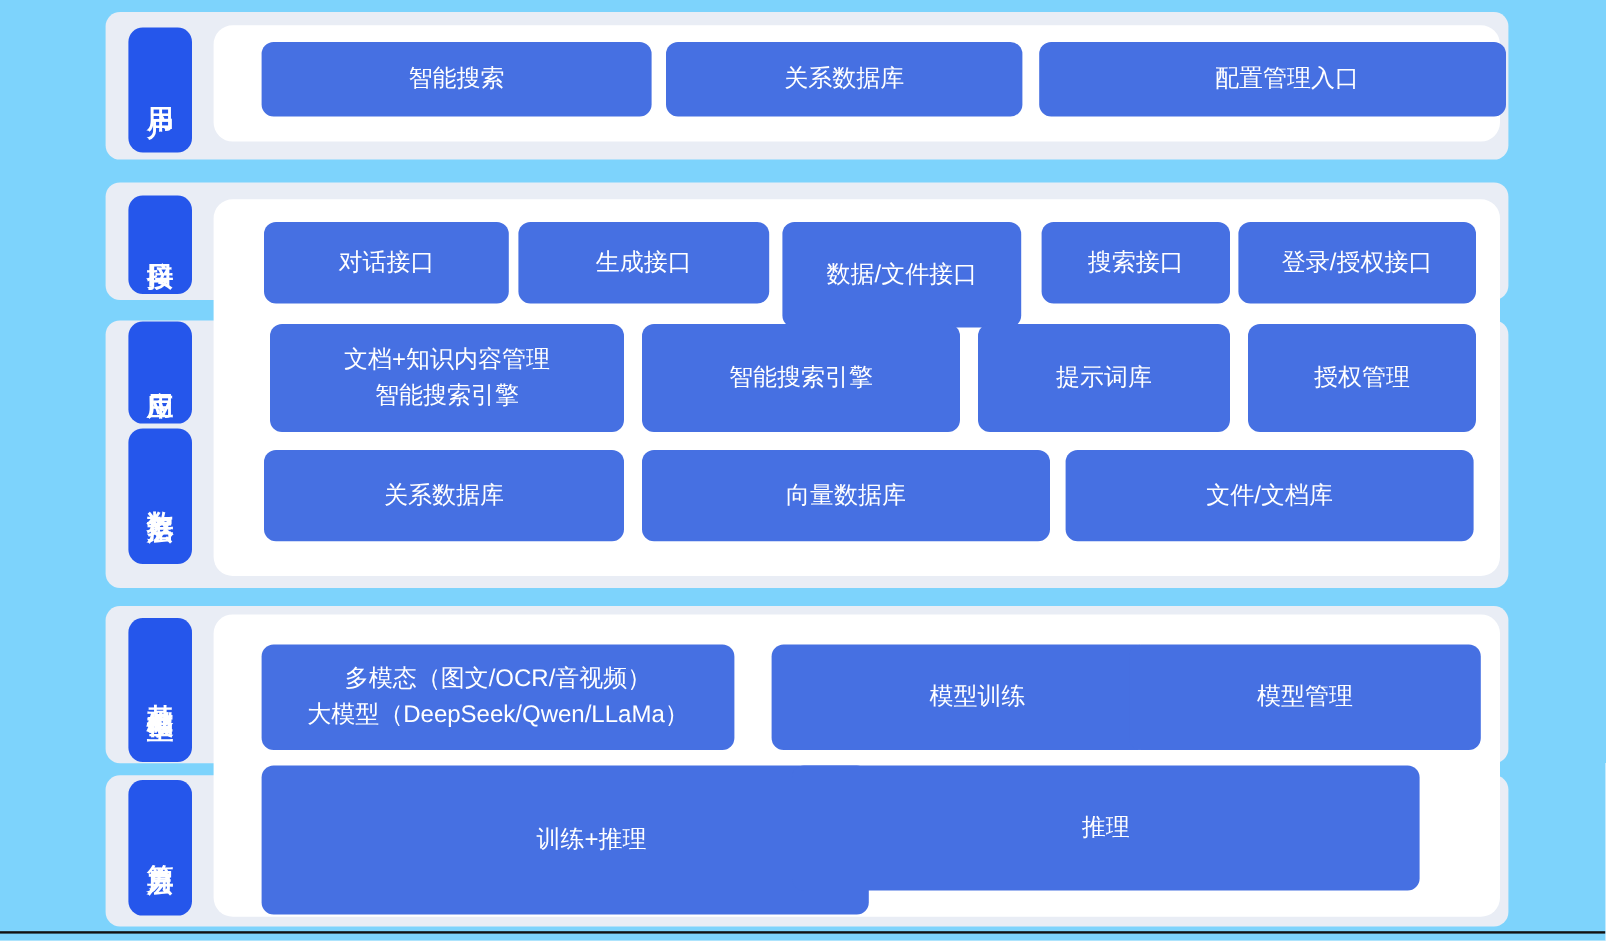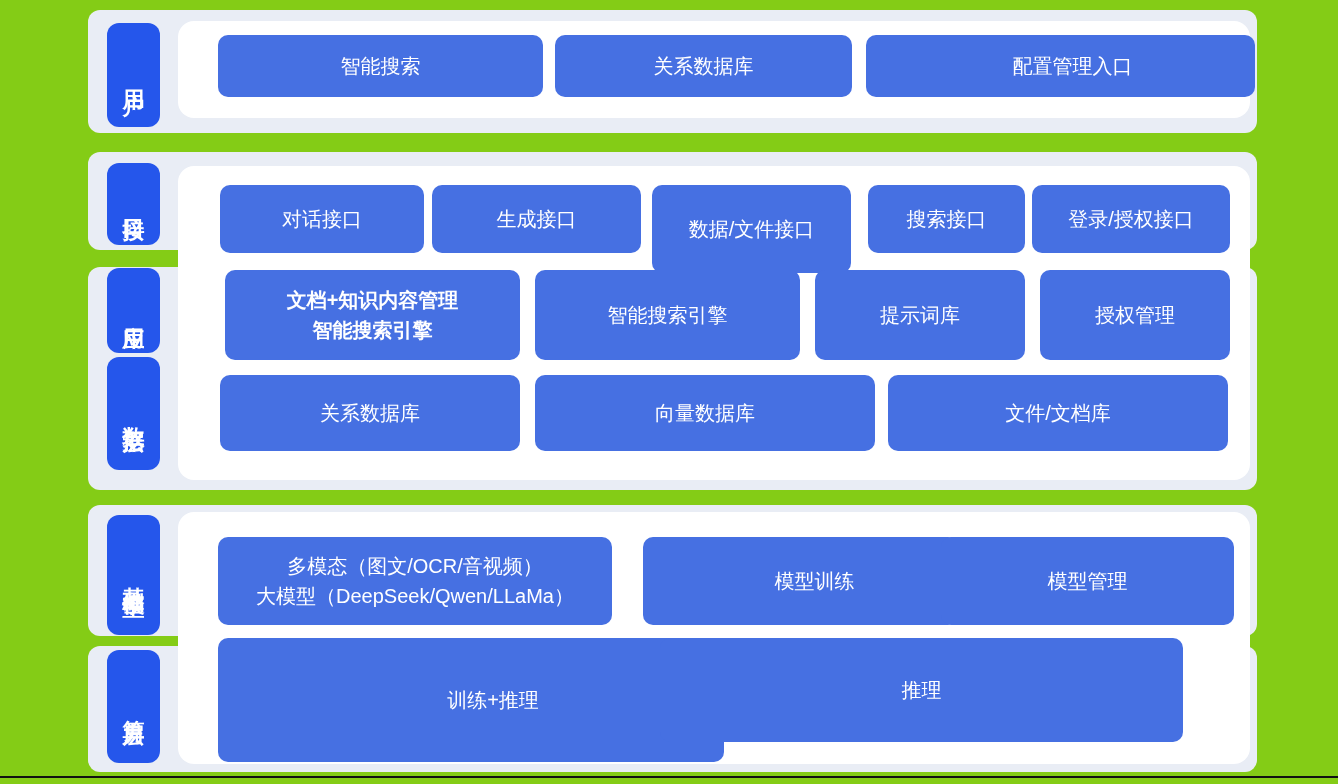--- a/index.html
+++ b/index.html
@@ -1,17 +1,17 @@
 <!DOCTYPE html>
 <html><head>
 <meta charset="utf-8">
 <style>
   html,body{margin:0;padding:0;background:#ffffff;}
   .stage{
-    position:relative;width:1338px;height:784px;background:#84cc16;overflow:hidden;
+    position:relative;width:1338px;height:784px;background:#7dd3fc;overflow:hidden;
     font-family:"Liberation Sans","DejaVu Sans",sans-serif;
   }
   .strip{position:absolute;background:#e9edf5;border-radius:12px;}
   .panel{position:absolute;background:#ffffff;border-radius:16px;}
   .pill{
     position:absolute;background:#2556eb;border-radius:12px;
     color:#ffffff;font-weight:700;font-size:22px;
     display:flex;align-items:center;justify-content:center;
     writing-mode:vertical-rl;text-orientation:upright;letter-spacing:3px;
   }
@@ -48,21 +48,21 @@
   <div class="box" style="left:218px;top:35px;width:325px;height:62px;">智能搜索</div>
   <div class="box" style="left:555px;top:35px;width:297px;height:62px;">关系数据库</div>
   <div class="box" style="left:866px;top:35px;width:365px;height:62px;padding-left:24px;">配置管理入口</div>
 
   <div class="box" style="left:220px;top:185px;width:204px;height:68px;">对话接口</div>
   <div class="box" style="left:432px;top:185px;width:209px;height:68px;">生成接口</div>
   <div class="box" style="left:652px;top:185px;width:199px;height:88px;">数据/文件接口</div>
   <div class="box" style="left:868px;top:185px;width:157px;height:68px;">搜索接口</div>
   <div class="box" style="left:1032px;top:185px;width:198px;height:68px;">登录/授权接口</div>
 
-  <div class="box" style="left:225px;top:270px;width:295px;height:90px;font-weight:bold;">文档+知识内容管理
+  <div class="box" style="left:225px;top:270px;width:295px;height:90px;">文档+知识内容管理
 智能搜索引擎</div>
   <div class="box" style="left:535px;top:270px;width:265px;height:90px;">智能搜索引擎</div>
   <div class="box" style="left:815px;top:270px;width:210px;height:90px;">提示词库</div>
   <div class="box" style="left:1040px;top:270px;width:190px;height:90px;">授权管理</div>
 
   <div class="box" style="left:220px;top:375px;width:300px;height:76px;">关系数据库</div>
   <div class="box" style="left:535px;top:375px;width:340px;height:76px;">向量数据库</div>
   <div class="box" style="left:888px;top:375px;width:340px;height:76px;">文件/文档库</div>
 
   <div class="box" style="left:218px;top:537px;width:394px;height:88px;font-size:20px;">多模态（图文/OCR/音视频）

